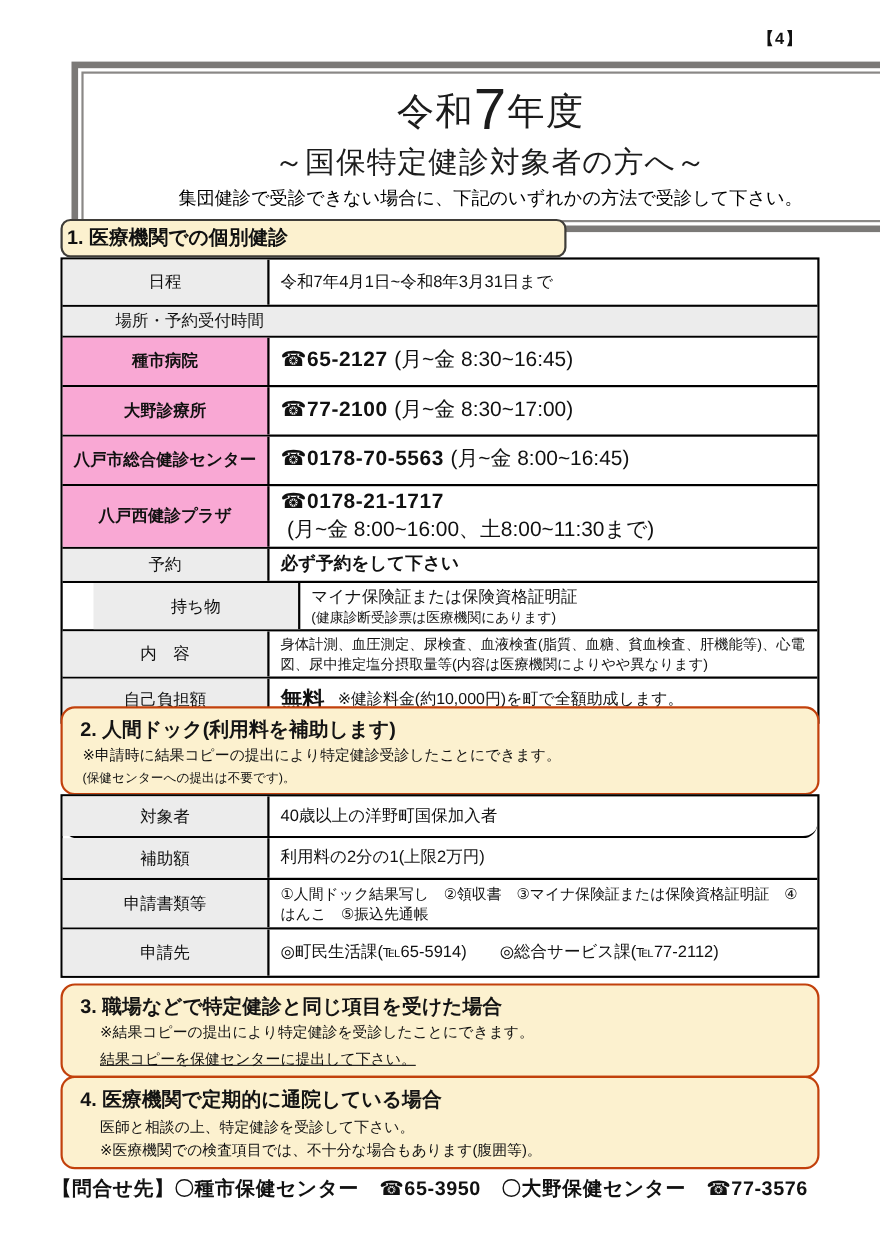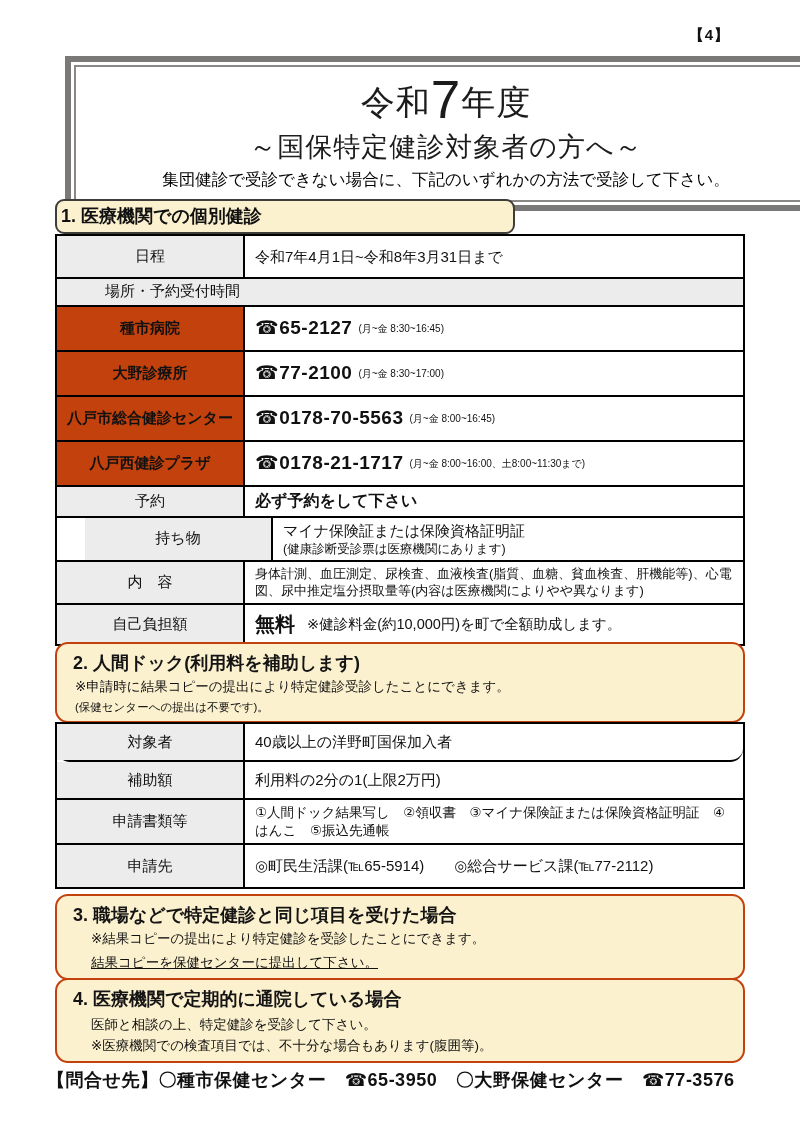--- a/index.html
+++ b/index.html
@@ -23,27 +23,27 @@
              border:2.5px solid #3f3d39; border-radius:9px;
              font-size:18px; font-weight:bold; padding:3px 4px 4px; }
 
   
   .tbl { position:absolute; left:55px; width:690px; border:2px solid #000; background:#fff; }
   .trow { display:flex; border-bottom:2px solid #000; align-items:stretch; }
   .trow:last-child { border-bottom:none; }
   .tlabel { flex:0 0 188px; background:#ececec; border-right:2px solid #000;
             display:flex; align-items:center; justify-content:center;
             font-size:15px; text-align:center; padding:3px 6px; }
-  .tlabel.white { background:#c2410c; font-weight:bold; }
+  .tlabel.white { background:#f9a8d4; font-weight:bold; }
   .tvalue { flex:1; display:flex; align-items:center; flex-wrap:wrap;
             font-size:15px; padding:3px 10px; line-height:1.3; }
   .full-cell { flex:1; background:#ececec; font-size:15px; padding:3px 10px 4px 48px;
                display:flex; align-items:center; }
   .phone-num { font-weight:bold; font-size:19px; letter-spacing:0.5px; }
-  .hours { font-size:10px; margin-left:6px; }
+  .hours { font-size:19px; margin-left:6px; }
   .bold-val { font-weight:bold; font-size:16px; }
   .small-note { font-size:12.5px; }
   .tiny-text { font-size:13px; line-height:1.35; }
   .free-val { font-weight:bold; font-size:20px; }
   .free-note { font-size:14.5px; margin-left:12px; }
 
   
   .cream-box { position:absolute; left:55px; width:690px; background:#fcf1cf;
                border:2px solid #c2410c; border-radius:13px; padding:7px 16px 6px; }
   .cream-box .box-title { font-size:18px; font-weight:bold; color:#141414; }

